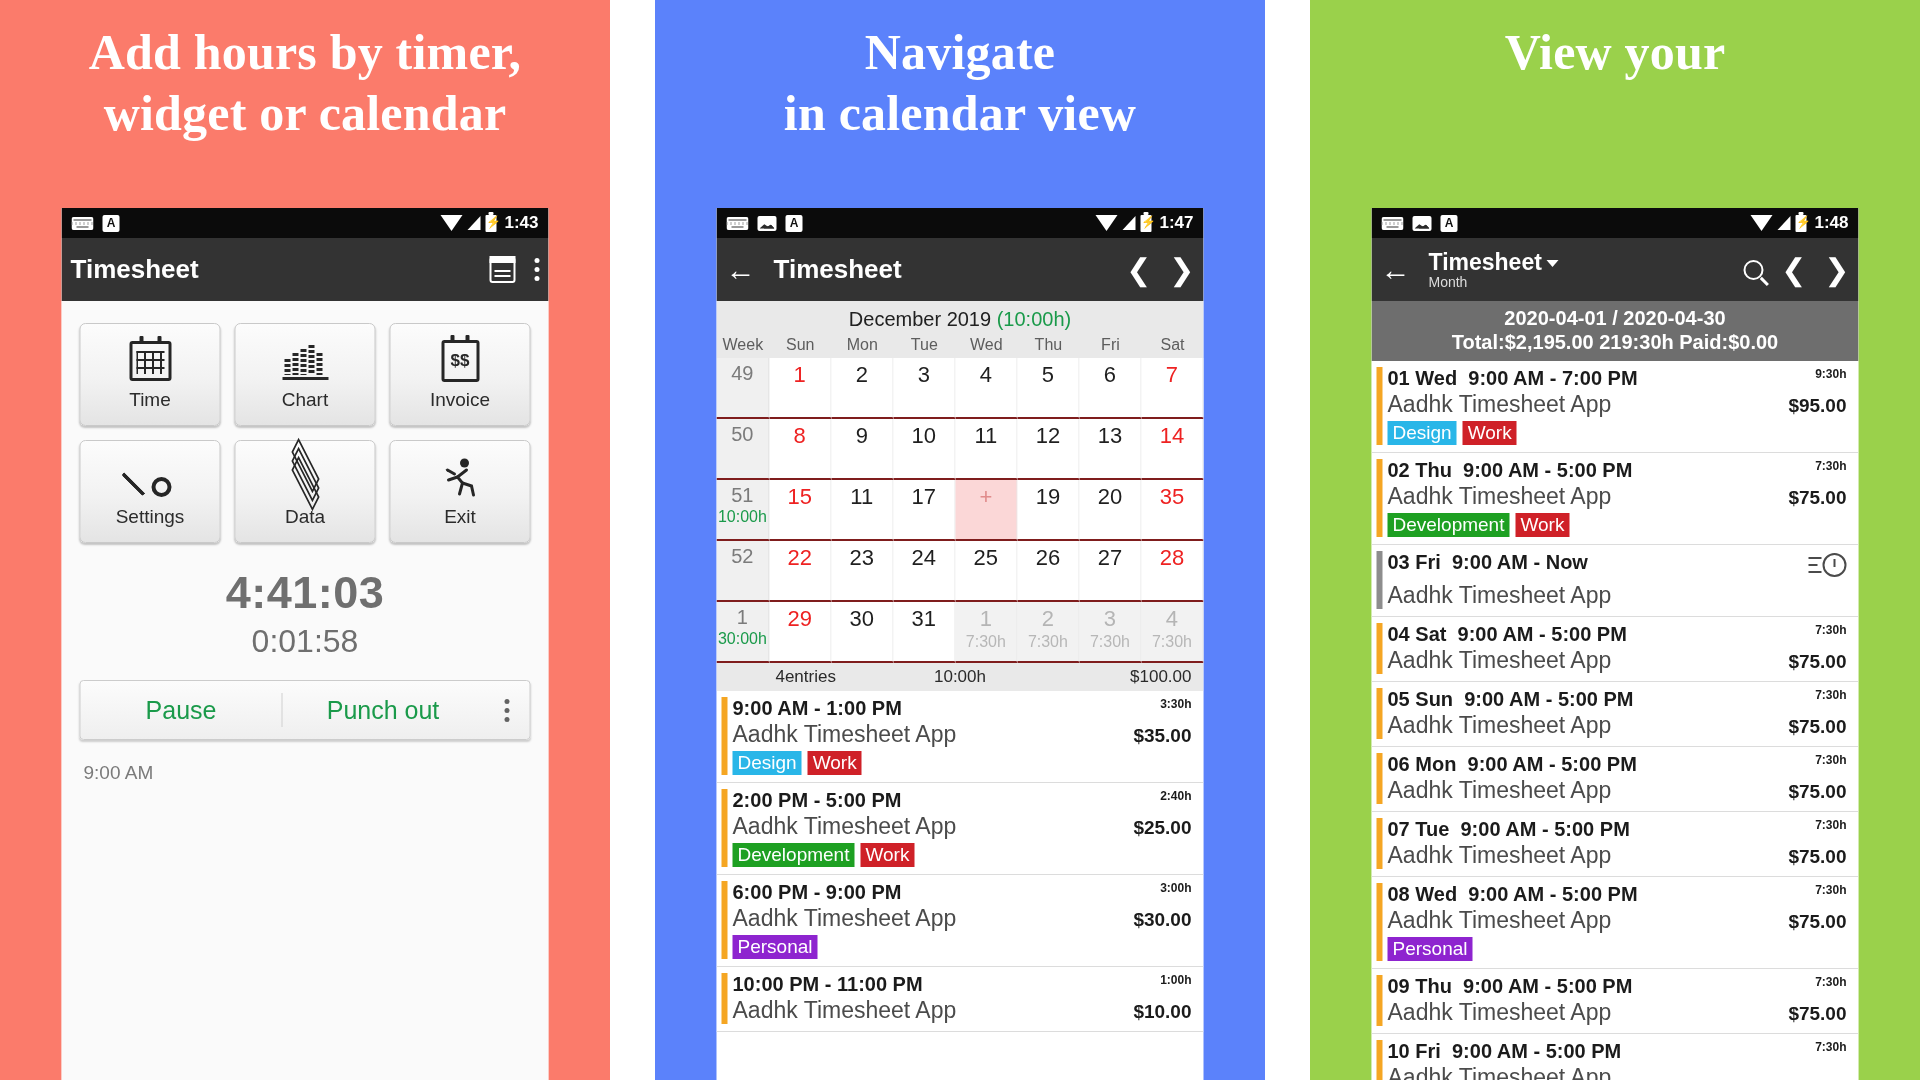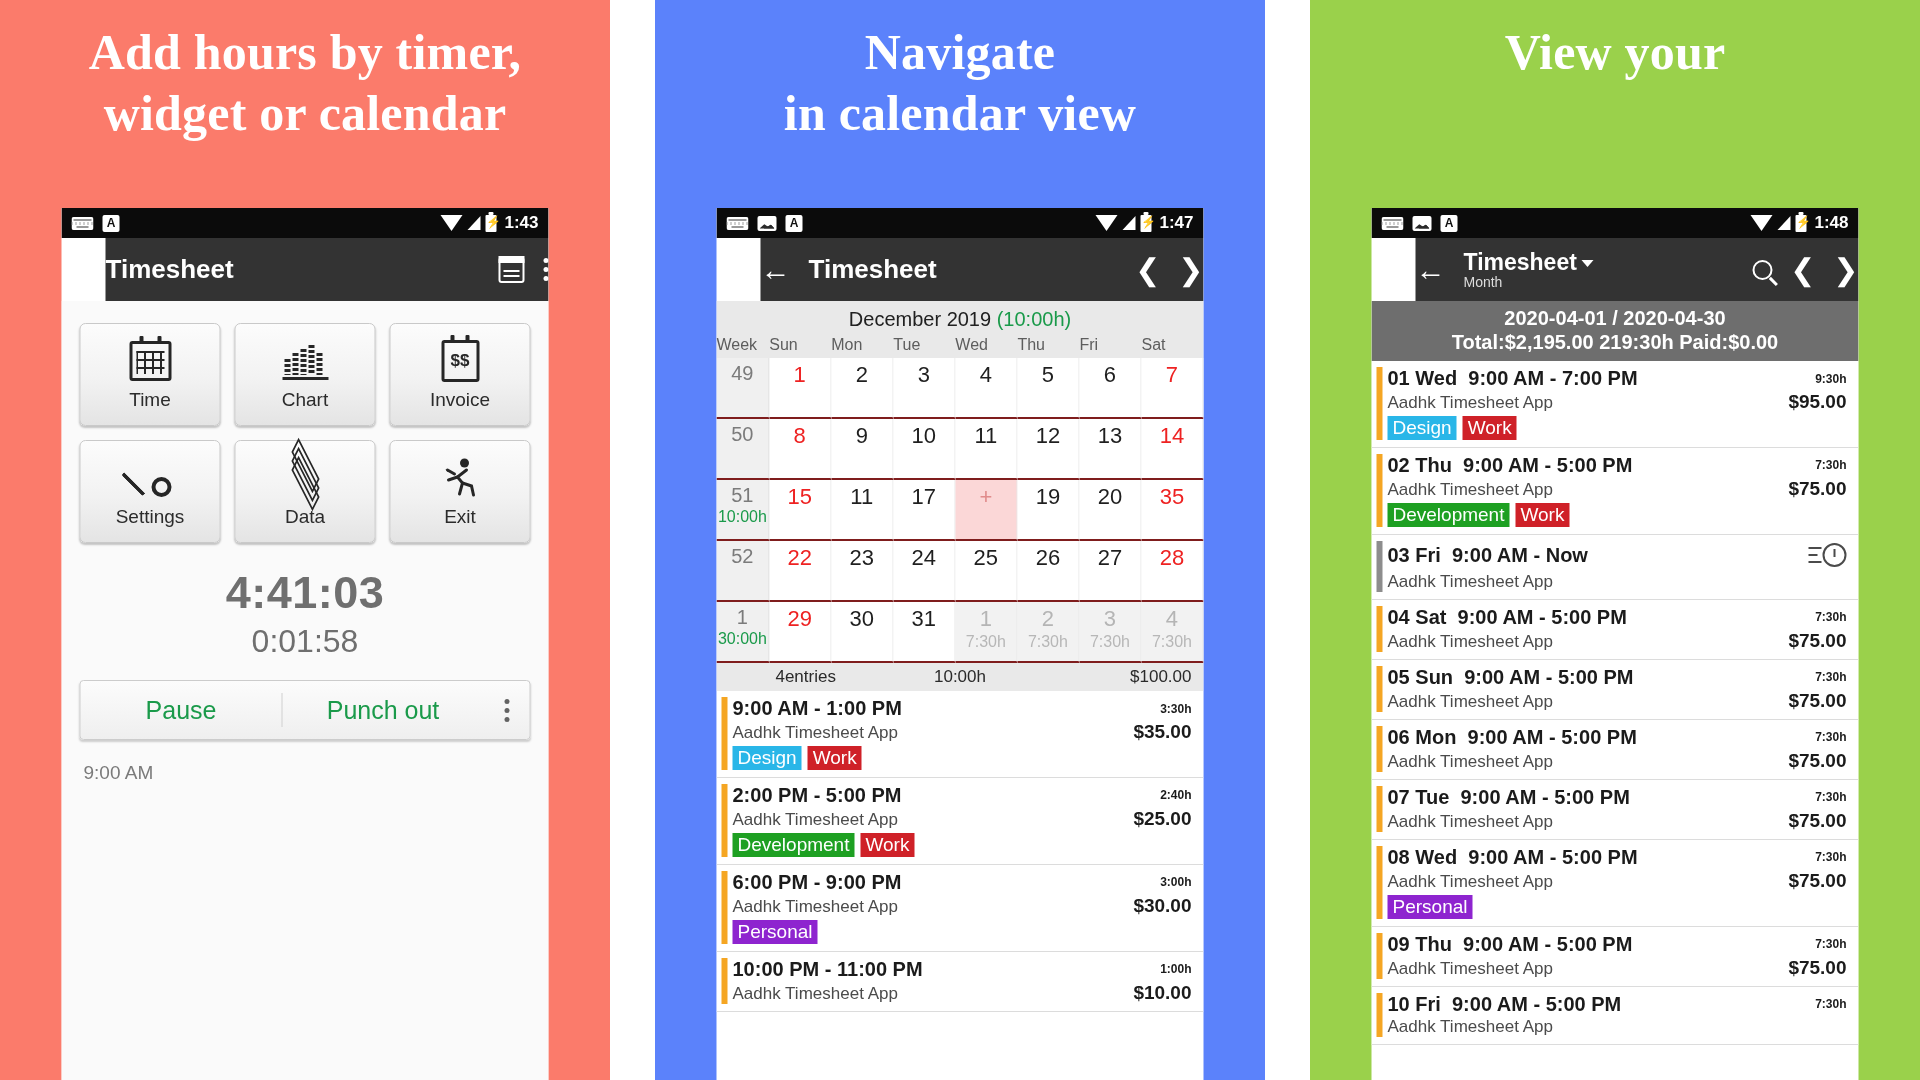--- a/index.html
+++ b/index.html
@@ -83,21 +83,21 @@
   }
   .ic-bat {
     width: 11px; height: 17px; background:#fff; border-radius:1px; position:relative;
   }
   .ic-bat::before{content:"";position:absolute;left:3px;top:-3px;width:5px;height:3px;background:#fff;border-radius:1px;}
   .ic-bat::after{content:"\26A1";position:absolute;left:1px;top:-1px;font-size:12px;color:#0b0b0b;line-height:17px;}
   .sb-time { font-size: 17px; font-weight: bold; margin-left: 3px; }
 
   .actionbar {
     height: 63px; background:#333333; display:flex; align-items:center;
-    padding: 0 0; color:#fff;margin-left:44px;
+    padding: 0 9px; color:#fff;
   }
   .ab-title { font-size: 26px; font-weight: bold; }
   .ab-title-sub { font-size:14px; color:#ddd; font-weight:normal; margin-top:-2px; }
   .ab-actions { margin-left:auto; display:flex; align-items:center; gap:18px; }
   .icon-btn { cursor:pointer; display:flex; align-items:center; justify-content:center; }
 
   .cal-ic { width:26px;height:26px;border:2.4px solid #fff;border-radius:3px;position:relative;}
   .cal-ic::before{content:"";position:absolute;left:-2.4px;right:-2.4px;top:-2.4px;height:7px;background:#fff;}
   .cal-ic::after{content:"";position:absolute;left:3px;right:3px;bottom:3px;top:11px;
     background: repeating-linear-gradient(to bottom,#fff 0 2px, transparent 2px 5px);}
@@ -161,21 +161,21 @@
   .punchbar .pb-item { flex:1; text-align:center; color:#1a9a4a; font-size:25px; cursor:pointer;}
   .punchbar .pb-sep { width:1px; height:34px; background:#cfcfcf;}
   .punchbar .pb-dots { width:46px; display:flex; flex-direction:column; gap:4px; align-items:center; cursor:pointer;}
   .punchbar .pb-dots i{width:5px;height:5px;border-radius:50%;background:#636363;}
   .p1-foot { padding: 22px 0 0 22px; font-size:19px; color:#7a7a7a; }
 
   
   .cal-month { background:#e9e9e9; text-align:center; padding:7px 0 5px; font-size:20px; color:#212121;}
   .cal-month .h { color:#1a9a4a; }
   .cal-head { background:#e9e9e9; display:grid; grid-template-columns: 0.85fr repeat(7, 1fr); padding-bottom:4px;}
-  .cal-head div { font-size:16px; color:#5d5d5d;}
+  .cal-head div { text-align:center; font-size:16px; color:#5d5d5d;}
   .cal-grid { display:grid; grid-template-columns: 0.85fr repeat(7, 1fr); }
   .cal-cell { border-right:1px solid #e8e8e8; border-bottom:2px solid #7f1d1d; height:61px;
     display:flex; flex-direction:column; align-items:center; padding-top:4px; background:#fff; cursor:pointer;}
   .cal-cell.wk { background:#f0f0f0; border-right:1px solid #dcdcdc;}
   .cal-cell .d { font-size:22px; color:#1f1f1f; }
   .cal-cell .d.sun, .cal-cell .d.sat { color:#ee2222; }
   .cal-cell .d.mut { color:#b5b5b5; }
   .cal-cell .wn { font-size:20px; color:#7b7b7b;}
   .cal-cell .hrs { font-size:16px; color:#1a9a4a; margin-top:1px;}
   .cal-cell .hrs.mut { color:#b7b7b7; }
@@ -185,25 +185,25 @@
 
   .cal-summary { background:#e9e9e9; display:flex; align-items:center; padding:4px 12px; font-size:17px; color:#2a2a2a;}
   .cal-summary .c1{flex:1; text-align:center;}
   .cal-summary .c2{flex:1; text-align:center;}
   .cal-summary .c3{flex:1; text-align:right;}
 
   
   .entry { border-bottom:1px solid #dcdcdc; padding: 6px 12px 7px 16px; position:relative; background:#fff; cursor:pointer;}
   .entry::before{content:"";position:absolute;left:5px;top:6px;bottom:7px;width:6px;background:#f5a623;}
   .entry.gray::before{background:#8d8d8d;}
-  .entry .row1 { display:flex; align-items:center;gap:28px; }
+  .entry .row1 { display:flex; align-items:flex-start;gap:28px; }
   .entry .t { font-size:20px; color:#1b1b1b; font-weight:bold;}
   .entry .hrs { margin-left:auto; font-size:12px; color:#1b1b1b; font-weight:bold;}
   .entry .row2 { display:flex; align-items:baseline; margin-top:1px;}
-  .entry .cl { font-size:17px; color:#4b4b4b;}
+  .entry .cl { font-size:23px; color:#4b4b4b;}
   .entry .amt { margin-left:auto; font-size:19px; color:#1b1b1b; font-weight:bold;}
   .entry .tags { margin-top:3px; display:flex; gap:6px; }
   .tag { font-size:19px; color:#fff; padding:1px 5px; line-height:1.15;}
   .tag.cyan { background:#29b6e8; }
   .tag.red { background:#cf2128; }
   .tag.green { background:#1ea022; }
   .tag.purple { background:#8e24cf; }
 
   .p3-summary { background:#6e6e6e; color:#fff; text-align:center; padding:6px 0 7px; }
   .p3-summary .l1 { font-size:20px; font-weight:bold; }

